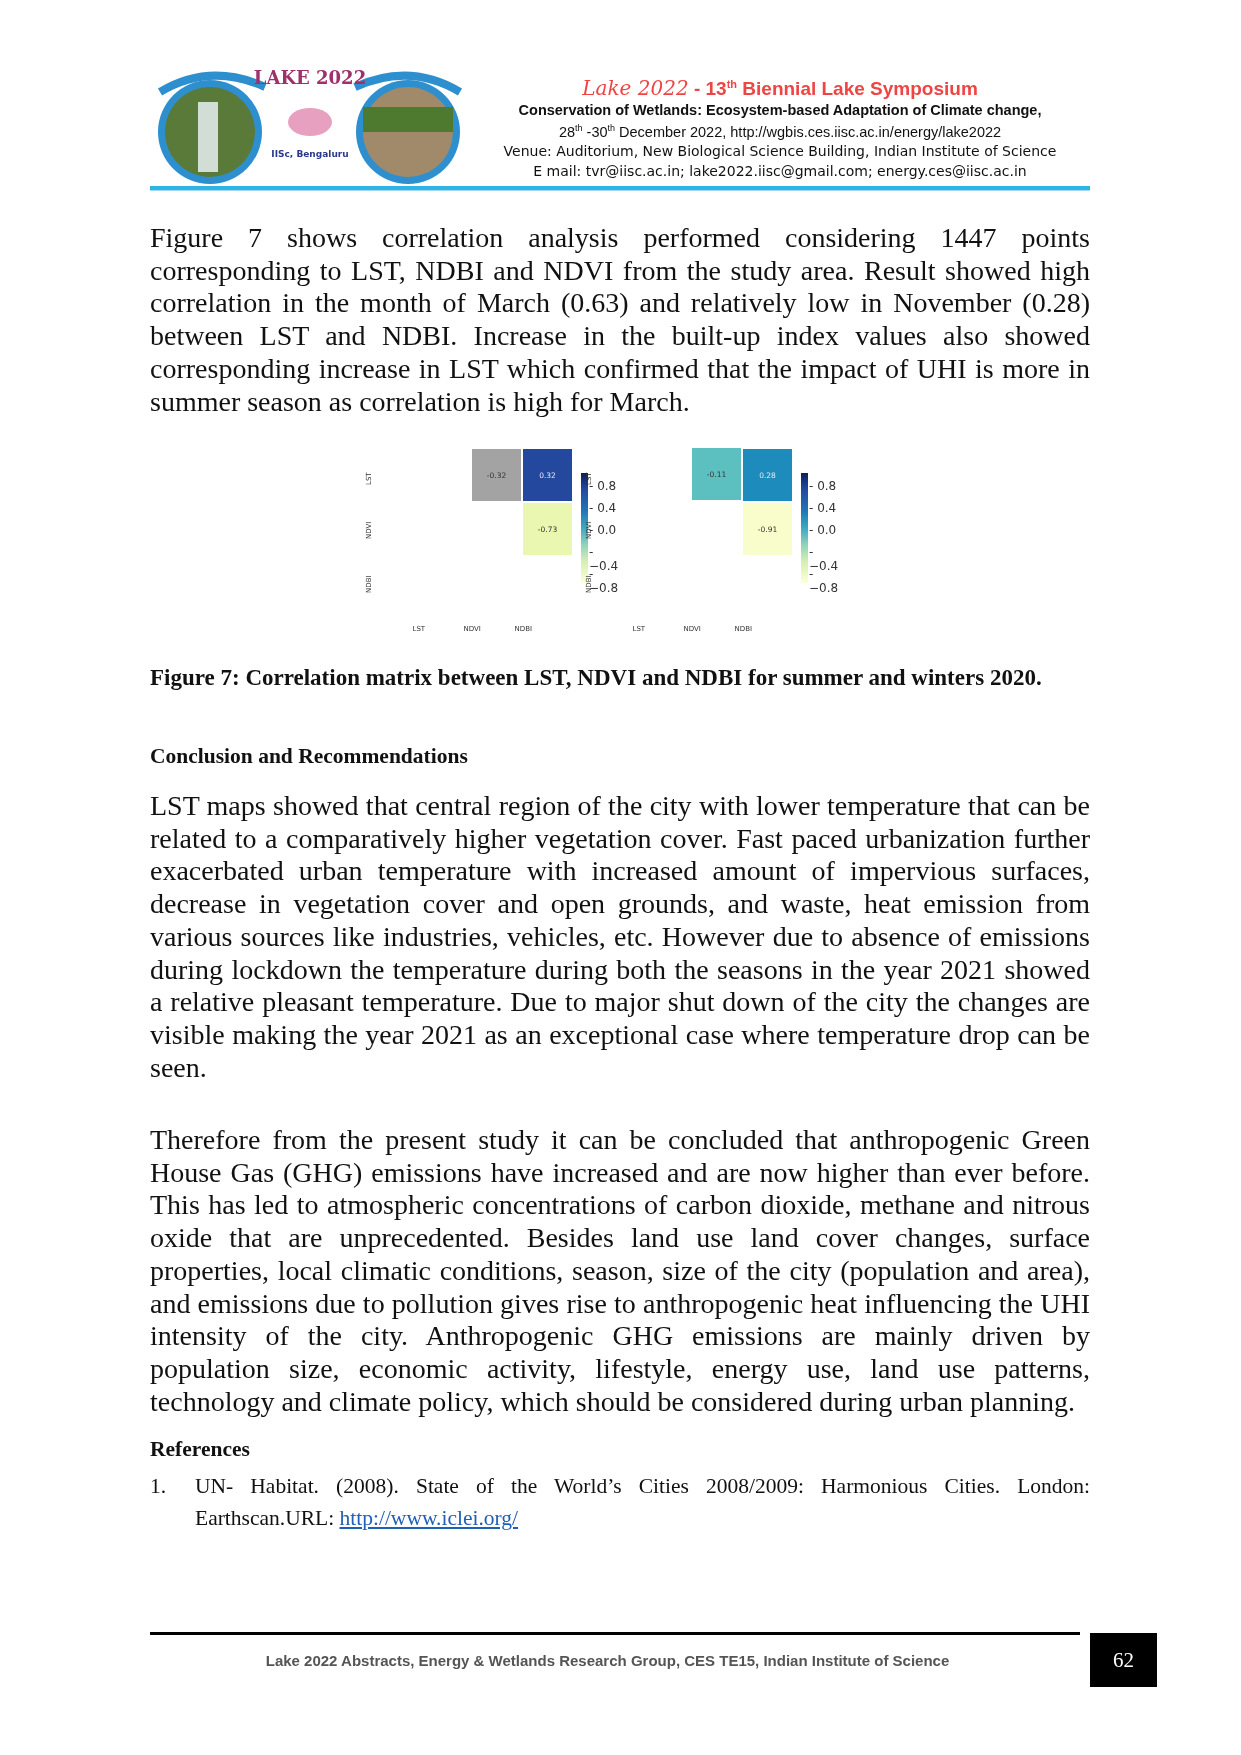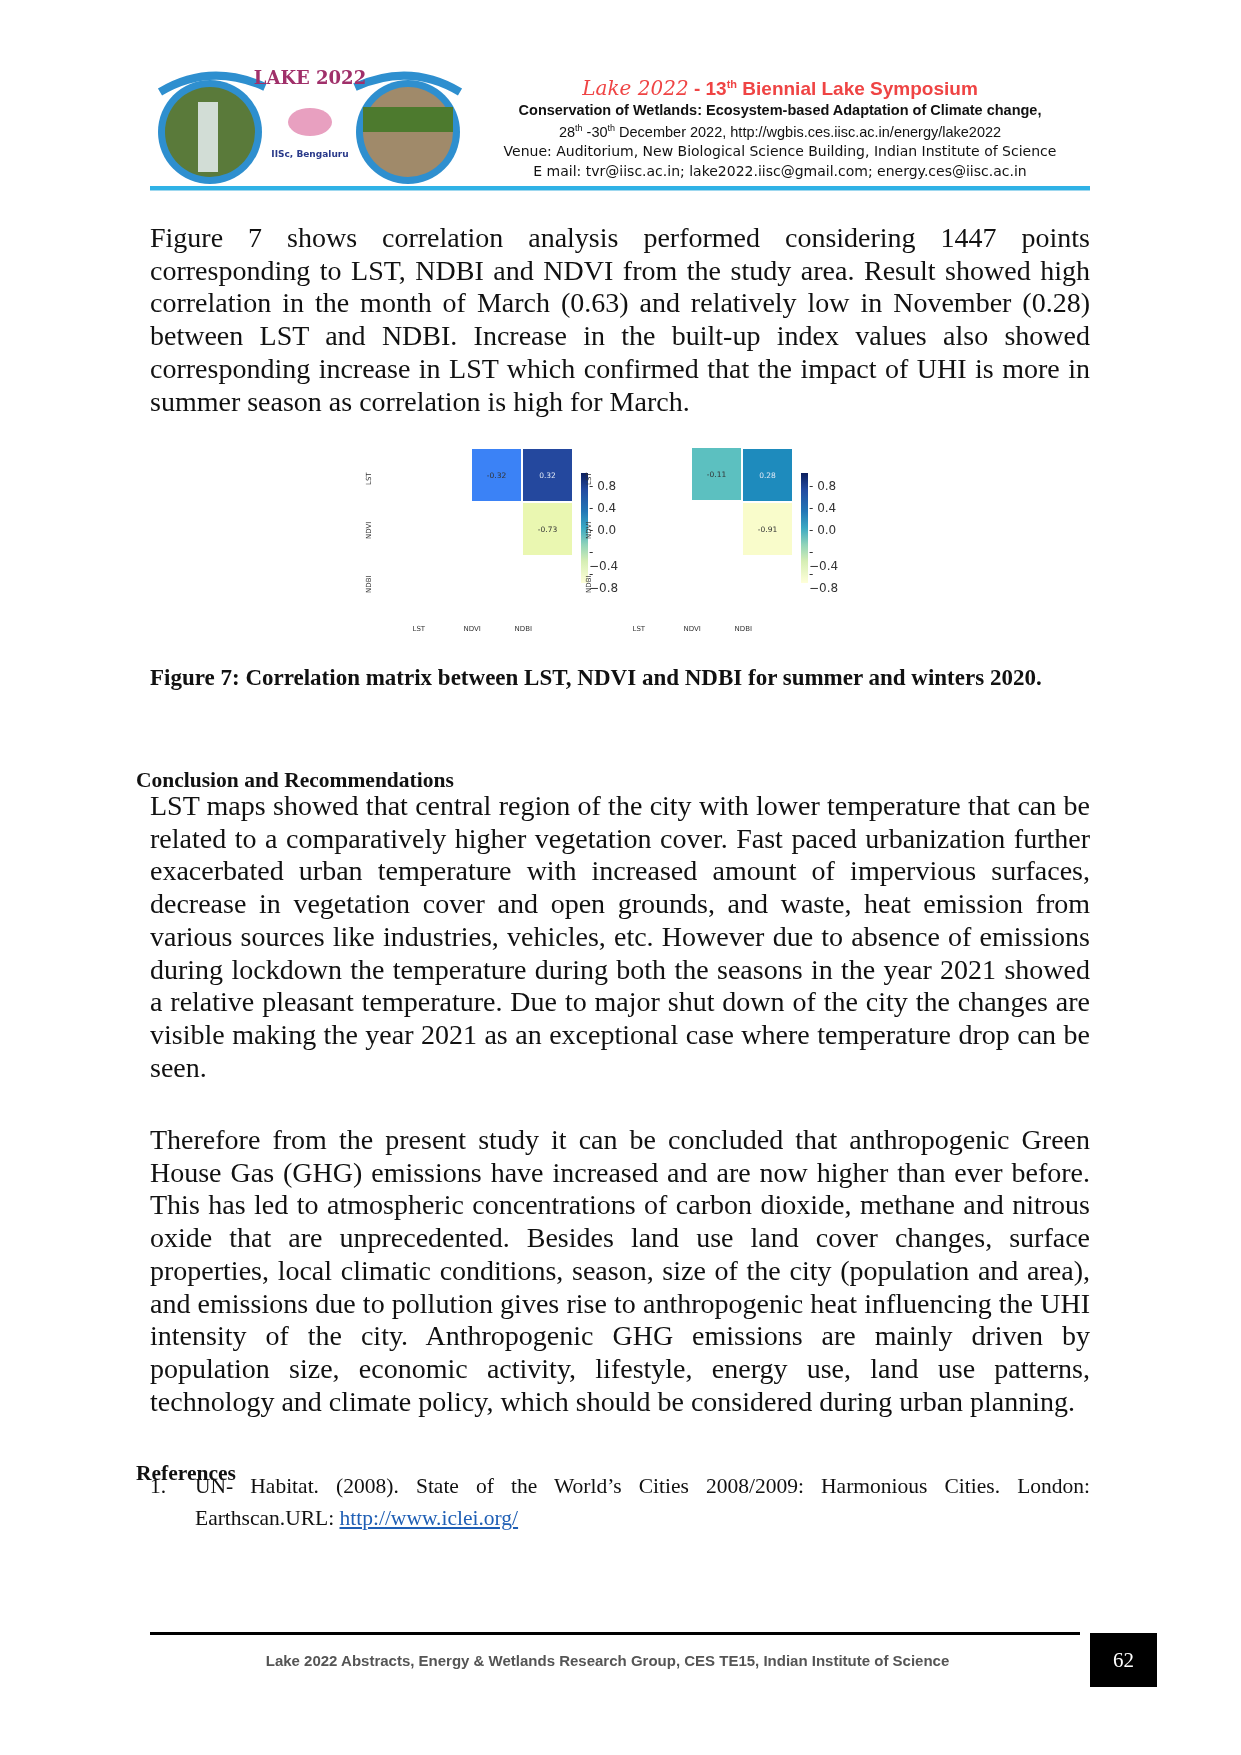--- a/index.html
+++ b/index.html
@@ -13,21 +13,21 @@
   .hdr-title { font-family: "Liberation Sans", sans-serif; font-size: 19px; font-weight: bold; color: #ef4444; line-height: 24px; }
   .hdr-title .lake { font-family: "DejaVu Serif", serif; font-style: italic; font-weight: normal; font-size: 20px; }
   .hdr-sub { font-family: "Liberation Sans", sans-serif; font-size: 14.5px; font-weight: bold; line-height: 18px; }
   .hdr-date { font-family: "Liberation Sans", sans-serif; font-size: 14.5px; line-height: 18px; }
   .hdr-venue, .hdr-email { font-family: "DejaVu Sans", sans-serif; font-size: 14px; line-height: 20px; }
   .hdr-rule { position: absolute; left: 150px; top: 186px; width: 940px; height: 4px; background: #2fb2e6; border-bottom: 1px solid #9fd8ef; }
 
   
   .para { position: absolute; left: 150px; width: 940px; font-size: 28px; line-height: 32.7px; text-align: justify; }
   .para-last { text-align-last: left; }
-  .heading { position: absolute; left: 136px; width: 940px; font-size: 21.5px; font-weight: bold; line-height: 32px; margin-top: 24px; }
+  .heading { position: absolute; left: 150px; width: 940px; font-size: 21.5px; font-weight: bold; line-height: 32px; }
 
   
   .figure { position: absolute; left: 395px; top: 445px; width: 470px; height: 200px; }
   .hm { position: absolute; top: 0; width: 230px; height: 200px; }
   .ylab { position: absolute; font-family: "DejaVu Sans", sans-serif; font-size: 7px; color: #333; transform: rotate(-90deg); transform-origin: left top; }
   .xlab { position: absolute; font-family: "DejaVu Sans", sans-serif; font-size: 7px; color: #333; }
   .cell { position: absolute; width: 51px; height: 54px; display: flex; align-items: center; justify-content: center;
           font-family: "DejaVu Sans", sans-serif; font-size: 7.5px; border: 1px solid #fff; box-sizing: border-box; }
   .cbar { position: absolute; width: 7px; height: 110px;
           background: linear-gradient(to bottom, #0c1f5e 0%, #234aa0 15%, #2277b6 35%, #3ba9c3 50%, #8fd3b9 65%, #d5eeb4 80%, #ffffd9 100%); }
@@ -82,21 +82,21 @@
 <p class="para para-last" style="top:222px; margin:0;">Figure 7 shows correlation analysis performed considering 1447 points corresponding to LST, NDBI and NDVI from the study area. Result showed high correlation in the month of March (0.63) and relatively low in November (0.28) between LST and NDBI. Increase in the built-up index values also showed corresponding increase in LST which confirmed that the impact of UHI is more in summer season as correlation is high for March.</p>
 
 <div class="figure">
   <div class="hm" id="hm0" style="left:0;">
       <div class="ylab" style="left: -30px; top: 40px;">LST</div>
       <div class="ylab" style="left: -30px; top: 94px;">NDVI</div>
       <div class="ylab" style="left: -30px; top: 148px;">NDBI</div>
       <div class="xlab" style="left: 17.5px; top: 180px;">LST</div>
       <div class="xlab" style="left: 68.5px; top: 180px;">NDVI</div>
       <div class="xlab" style="left: 119.5px; top: 180px;">NDBI</div>
-      <div class="cell" style="left: 76px; top: 3px; background: #3b82f6; color: rgb(51, 51, 51);">-0.32</div>
+      <div class="cell" style="left: 76px; top: 3px; background: #a3a3a3; color: rgb(51, 51, 51);">-0.32</div>
       <div class="cell" style="left: 127px; top: 3px; background: rgb(36, 72, 158); color: rgb(223, 232, 245);">0.32</div>
       <div class="cell" style="left: 127px; top: 57px; background: rgb(234, 247, 177); color: rgb(51, 51, 51);">-0.73</div>
       <div class="cbar" style="left: 186px; top: 28px;"></div>
       <div class="ctick" style="left: 194px; top: 34px;">- 0.8</div>
       <div class="ctick" style="left: 194px; top: 56px;">- 0.4</div>
       <div class="ctick" style="left: 194px; top: 78px;">- 0.0</div>
       <div class="ctick" style="left: 194px; top: 100px;">- −0.4</div>
       <div class="ctick" style="left: 194px; top: 122px;">- −0.8</div>
     </div>
   <div class="hm" id="hm1" style="left:220px;">

